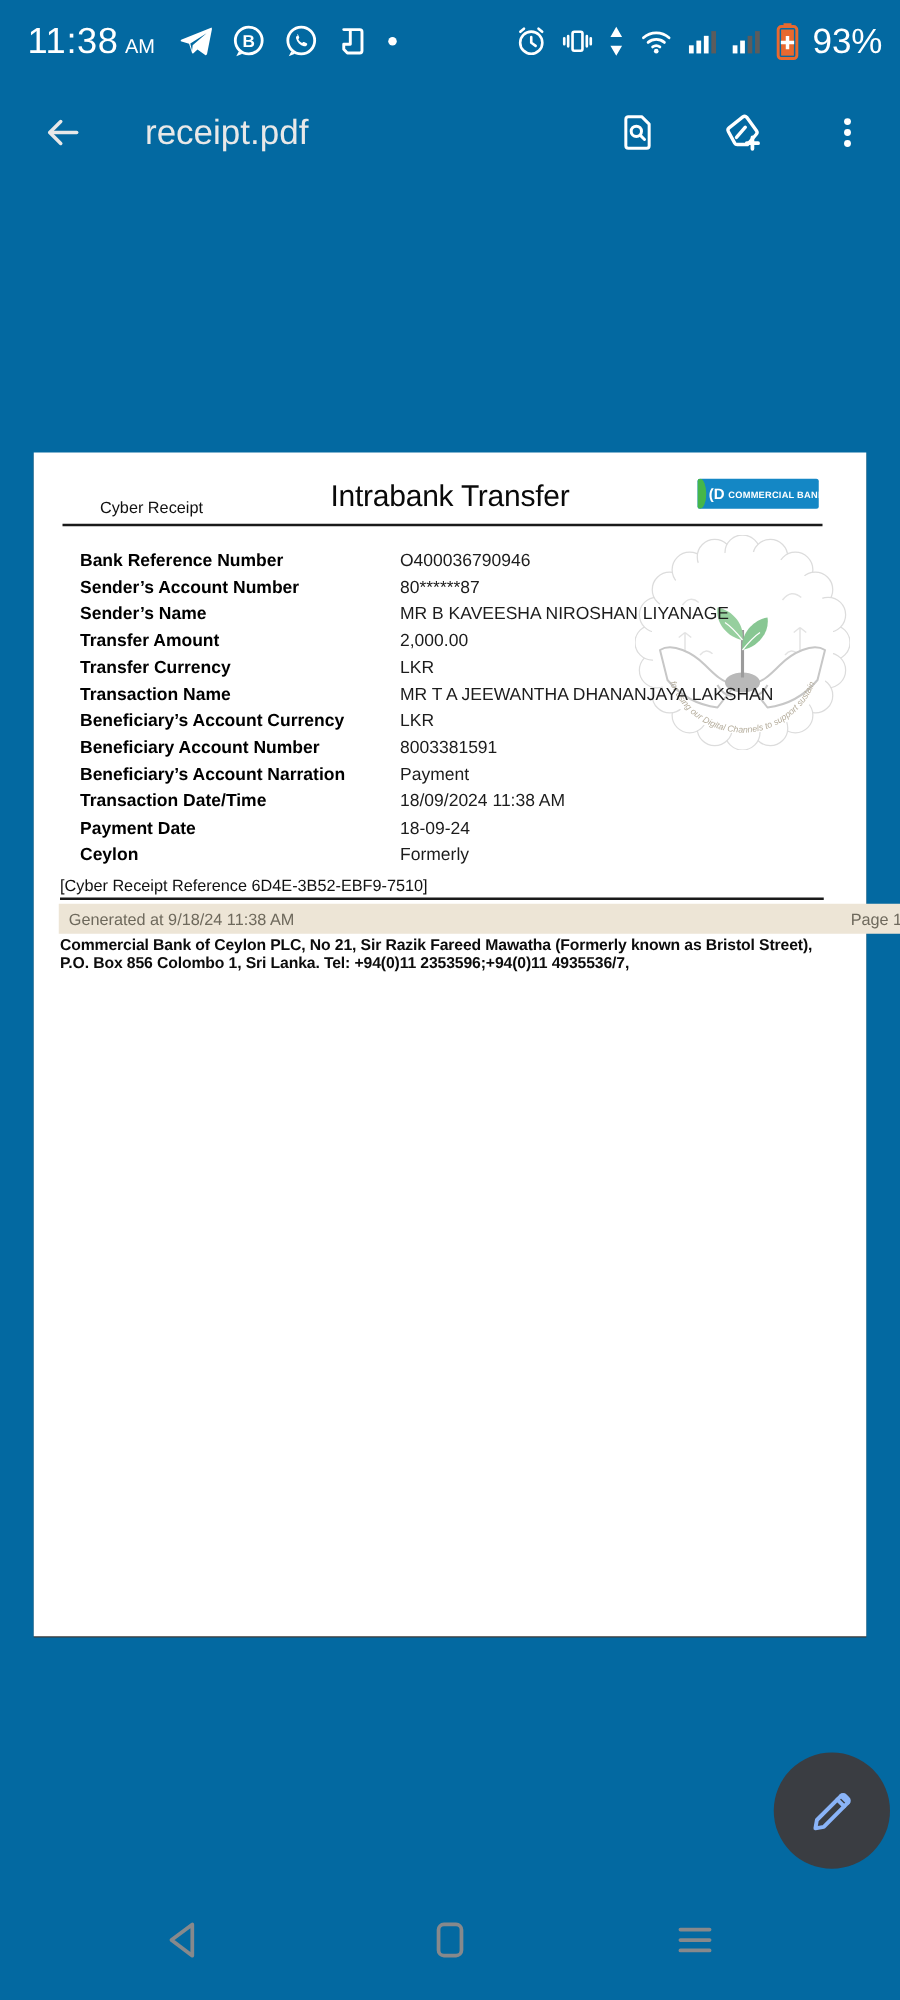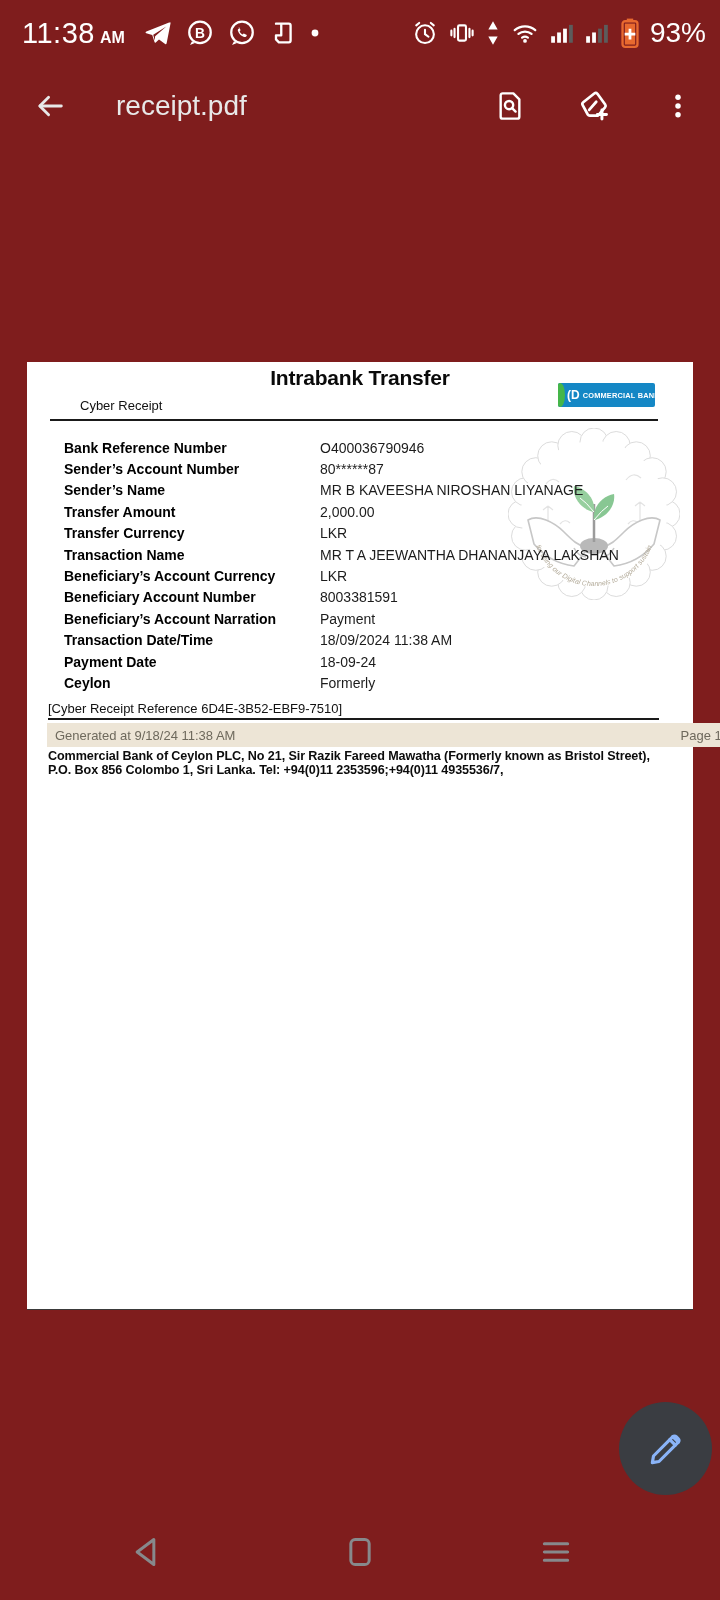--- a/index.html
+++ b/index.html
@@ -1,46 +1,46 @@
 <!DOCTYPE html>
 <html><head>
 <meta charset="utf-8">
 <style>
   * { margin:0; padding:0; box-sizing:border-box; }
   html,body { width:720px; height:1600px; background:#000; overflow:hidden;
               font-family:"Liberation Sans", sans-serif; }
-  #screen { position:relative; width:720px; height:1600px; background:#7f1d1d; }
+  #screen { position:relative; width:720px; height:1600px; background:#0369a1; }
 
   
   #statusbar { position:absolute; top:0; left:0; width:720px; height:66px;
                display:flex; align-items:center; color:#fff; }
   #clock { margin-left:22px; display:flex; align-items:baseline; }
   #clock .t { font-size:29px; font-weight:500; letter-spacing:.5px; }
-  #clock .suf { font-size:16px; font-weight:700; margin-left:5px; }
+  #clock .suf { font-size:16px; font-weight:400; margin-left:5px; }
   .notifs { display:flex; align-items:center; gap:12px; margin-left:18px; }
   .sb-right { position:absolute; right:14px; top:0; height:66px;
               display:flex; align-items:center; gap:9px; }
   .sb-right .pct { font-size:28px; font-weight:400; color:#fff; }
   .sbicon { display:flex; align-items:center; justify-content:center; }
 
   
   #appbar { position:absolute; top:66px; left:0; width:720px; height:80px;
             display:flex; align-items:center; }
   #back-btn { margin-left:28px; width:44px; height:44px; display:flex;
               align-items:center; justify-content:center; }
   #doc-title { margin-left:44px; font-size:28px; color:#e8e8e8; font-weight:400; }
   #appbar-actions { position:absolute; right:18px; display:flex; gap:36px; align-items:center; }
   .action-btn { width:48px; height:48px; display:flex; align-items:center; justify-content:center; }
 
   
   #page { position:absolute; left:27px; top:362px; width:666px; height:947px;
           background:#fff; color:#000; box-shadow:0 1px 0 #3a3a3a; }
   #pg-header-label { position:absolute; left:53px; top:36px; font-size:13px; color:#111; }
-  #pg-title { position:absolute; left:0; top:4px; width:100%; text-align:center;
-              font-size:21px; font-weight:700; color:#0a0a0a; letter-spacing:-.2px; }
+  #pg-title { position:absolute; left:0; top:22px; width:100%; text-align:center;
+              font-size:24px; font-weight:400; color:#0a0a0a; letter-spacing:-.2px; }
   #bank-logo { position:absolute; right:38px; top:21px; width:97px; height:24px;
                background:#1487c5; border-radius:2px; display:flex; align-items:center;
                overflow:hidden; }
   #bank-logo .leaf { position:absolute; left:0; top:0; width:7px; height:24px;
                      background:#45b649; border-radius:0 70% 70% 0/0 50% 50% 0; }
   #bank-logo .mark { margin-left:9px; color:#fff; font-size:12px; font-weight:700; }
   #bank-logo .txt { color:#fff; font-size:7.4px; font-weight:700; margin-left:3px;
                     letter-spacing:.2px; white-space:nowrap; }
   .rule { position:absolute; left:21px; width:611px; height:2px; background:#1a1a1a; }
   #rule-top { top:57px; left:23px; width:608px; height:1.6px; }

